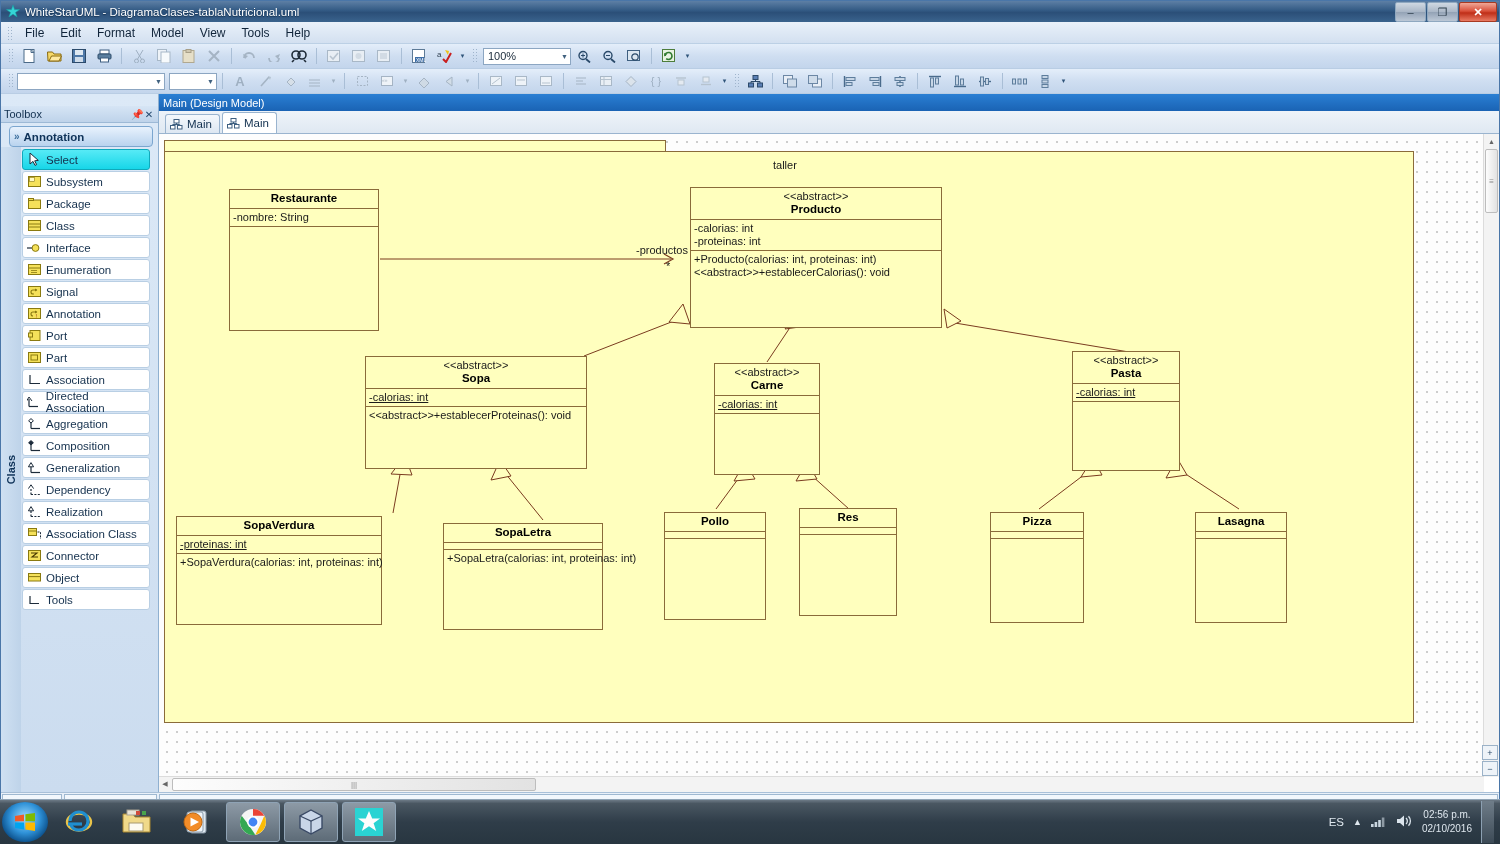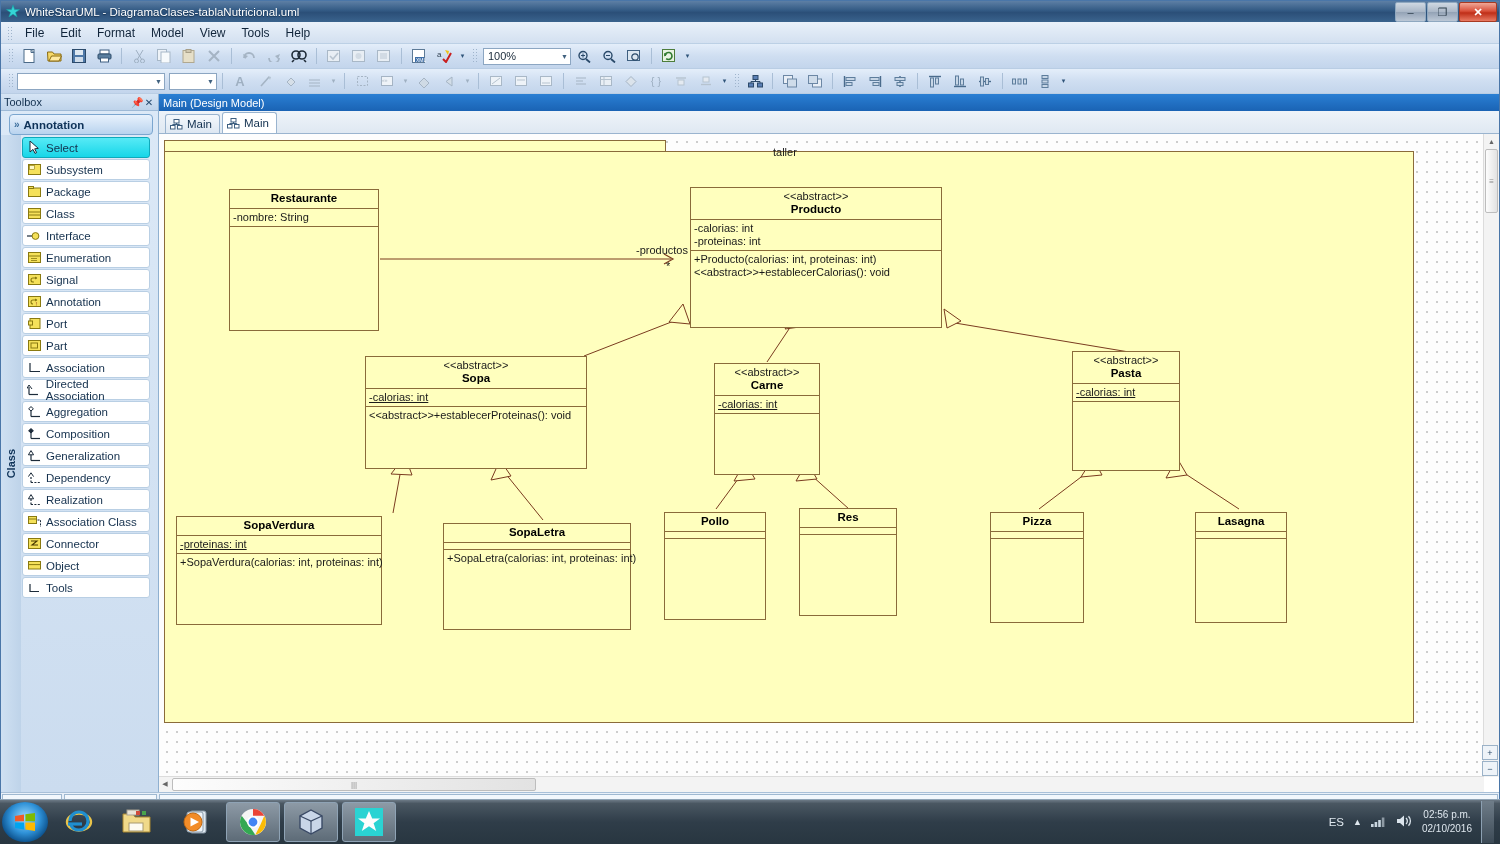--- a/index.html
+++ b/index.html
@@ -47,21 +47,21 @@
   .combo .arw{font-size:7px;color:#41617f;}
   .tb-overflow{width:11px;height:20px;display:flex;flex-direction:column;align-items:center;
     justify-content:center;font-size:7px;color:#2f5479;}
   
   #body{display:flex;height:698px;}
   
   #toolbox{width:157px;background:linear-gradient(180deg,#dce9f7 0%,#cbdcef 100%);
     border-right:1px solid #8fb0d0;display:flex;flex-direction:column;}
   #toolbox .tb-header{height:16px;background:linear-gradient(180deg,#d6e5f5 0%,#bed3ea 100%);
     display:flex;align-items:center;padding:0 3px;font-size:11px;color:#12304f;
-    border-bottom:1px solid #9db9d6;}
+    border-bottom:1px solid #9db9d6;margin-top:12px;}
   #toolbox .tb-header .ttl{flex:1;}
   #toolbox .tb-header .ic{width:12px;text-align:center;font-size:10px;color:#24496e;}
   .tbx-group{margin:3px 5px 0 8px;height:19px;
     background:linear-gradient(180deg,#e8f2fd 0%,#b9d3ee 100%);
     border:1px solid #7ba6cf;border-radius:4px;display:flex;align-items:center;
     font-weight:bold;font-size:11.5px;color:#0e3258;padding-left:4px;}
   .tbx-group .chev{color:#3d6f9d;margin-right:4px;font-size:10px;}
   .tbx-body{flex:1;display:flex;position:relative;}
   .tbx-railwrap{width:20px;background:linear-gradient(90deg,#cfe0f2,#bed3e9);
     display:flex;align-items:center;justify-content:center;position:relative;}
@@ -754,21 +754,21 @@
           </span>
           <span>Main</span>
         </div>
       </div>
 
       <div id="canvaswrap">
         <div id="canvas">
 
           <div class="pkg-tab" style="left:5px;top:6px;width:500px;height:12px;"></div>
           <div class="pkg" style="left:5px;top:17px;width:1248px;height:570px;"></div>
-          <div class="pkg-name" style="left:614px;top:12px;">taller</div>
+          <div class="pkg-name" style="left:614px;top:25px;">taller</div>
 
           <svg class="links">
             <g stroke="#7a3b1f" fill="none" stroke-width="1">
 
               <path d="M221,125 L512,125"></path>
               <path d="M505,120 L514,125 L505,130" stroke-width="1.2"></path>
 
               <path d="M425,222 L520,185"></path>
 
               <path d="M608,228 L632,192"></path>
@@ -869,21 +869,21 @@
               <div class="uc-name">SopaVerdura</div>
             </div>
             <div class="uc-attrs">
               <div class="uc-line stat">-proteinas: int</div>
             </div>
             <div class="uc-ops">
               <div class="uc-line">+SopaVerdura(calorias: int, proteinas: int)</div>
             </div>
           </div>
 
-          <div class="uclass" style="left:284px;top:389px;width:188px;height:107px;">
+          <div class="uclass" style="left:284px;top:389px;width:160px;height:107px;">
             <div class="uc-head">
               <div class="uc-name">SopaLetra</div>
             </div>
             <div class="uc-attrs" style="min-height:4px;padding:1px 3px;"></div>
             <div class="uc-ops">
               <div class="uc-line">+SopaLetra(calorias: int, proteinas: int)</div>
             </div>
           </div>
 
           <div class="uclass" style="left:505px;top:378px;width:102px;height:108px;">

